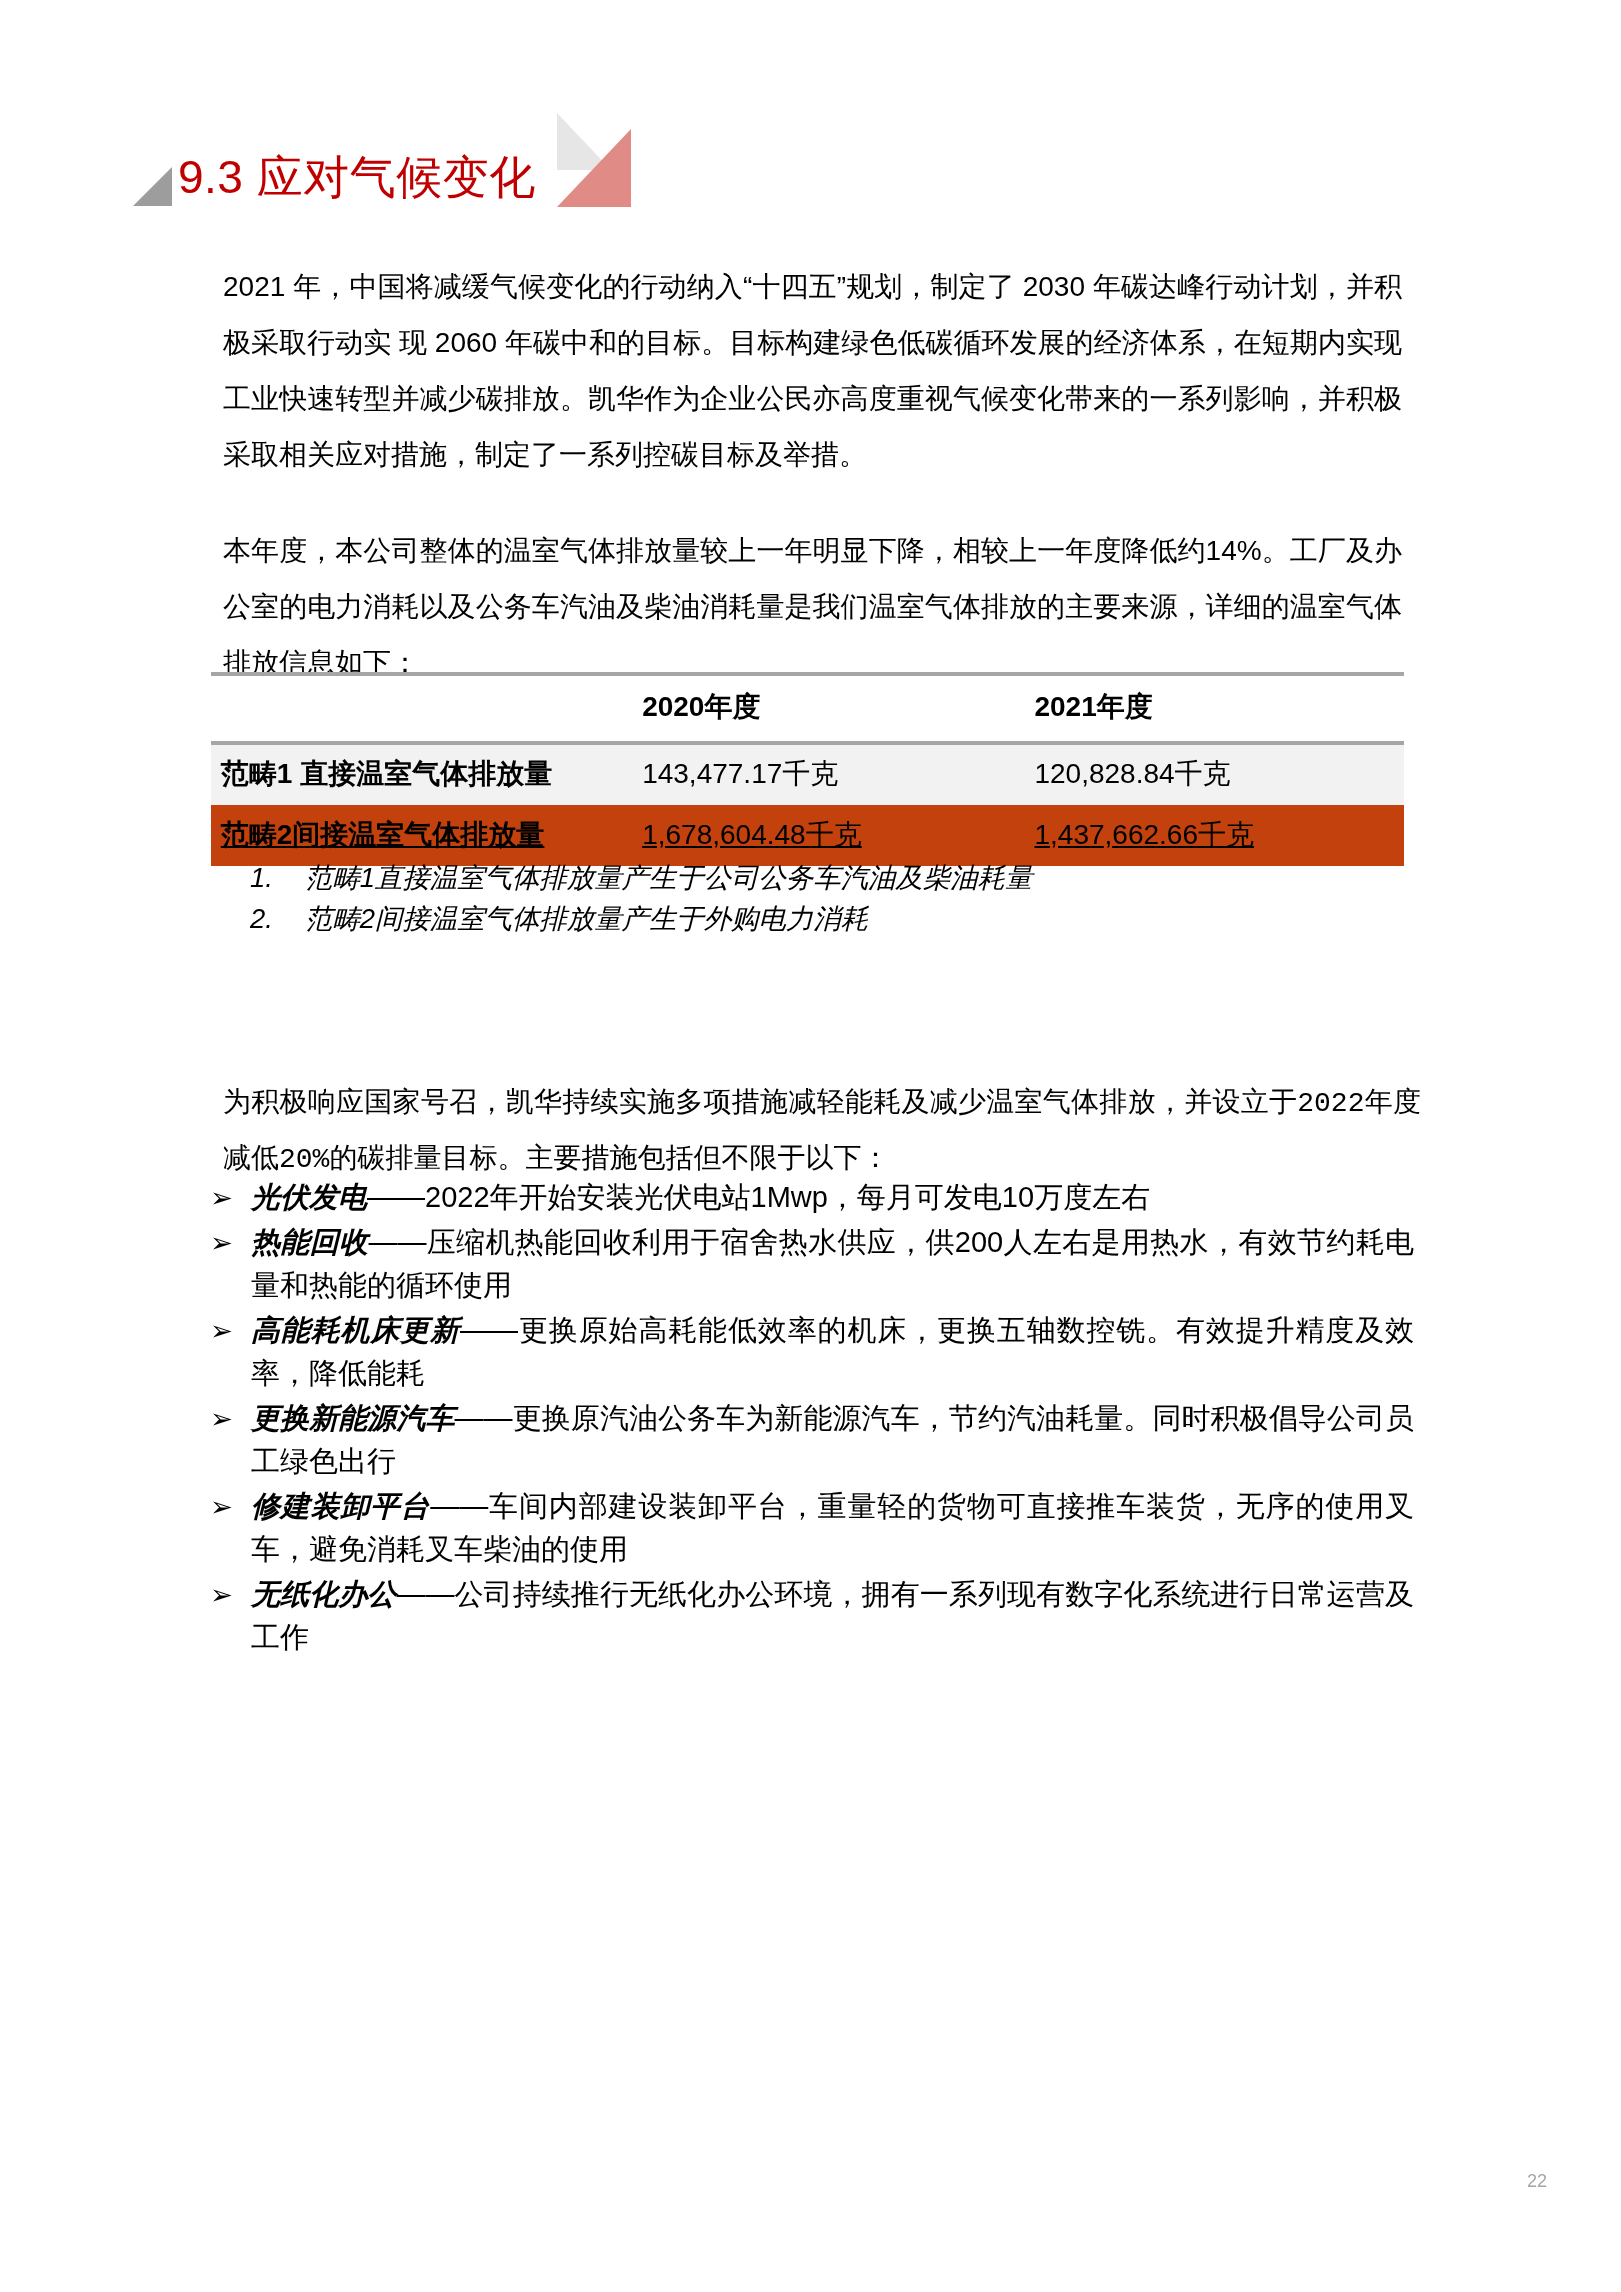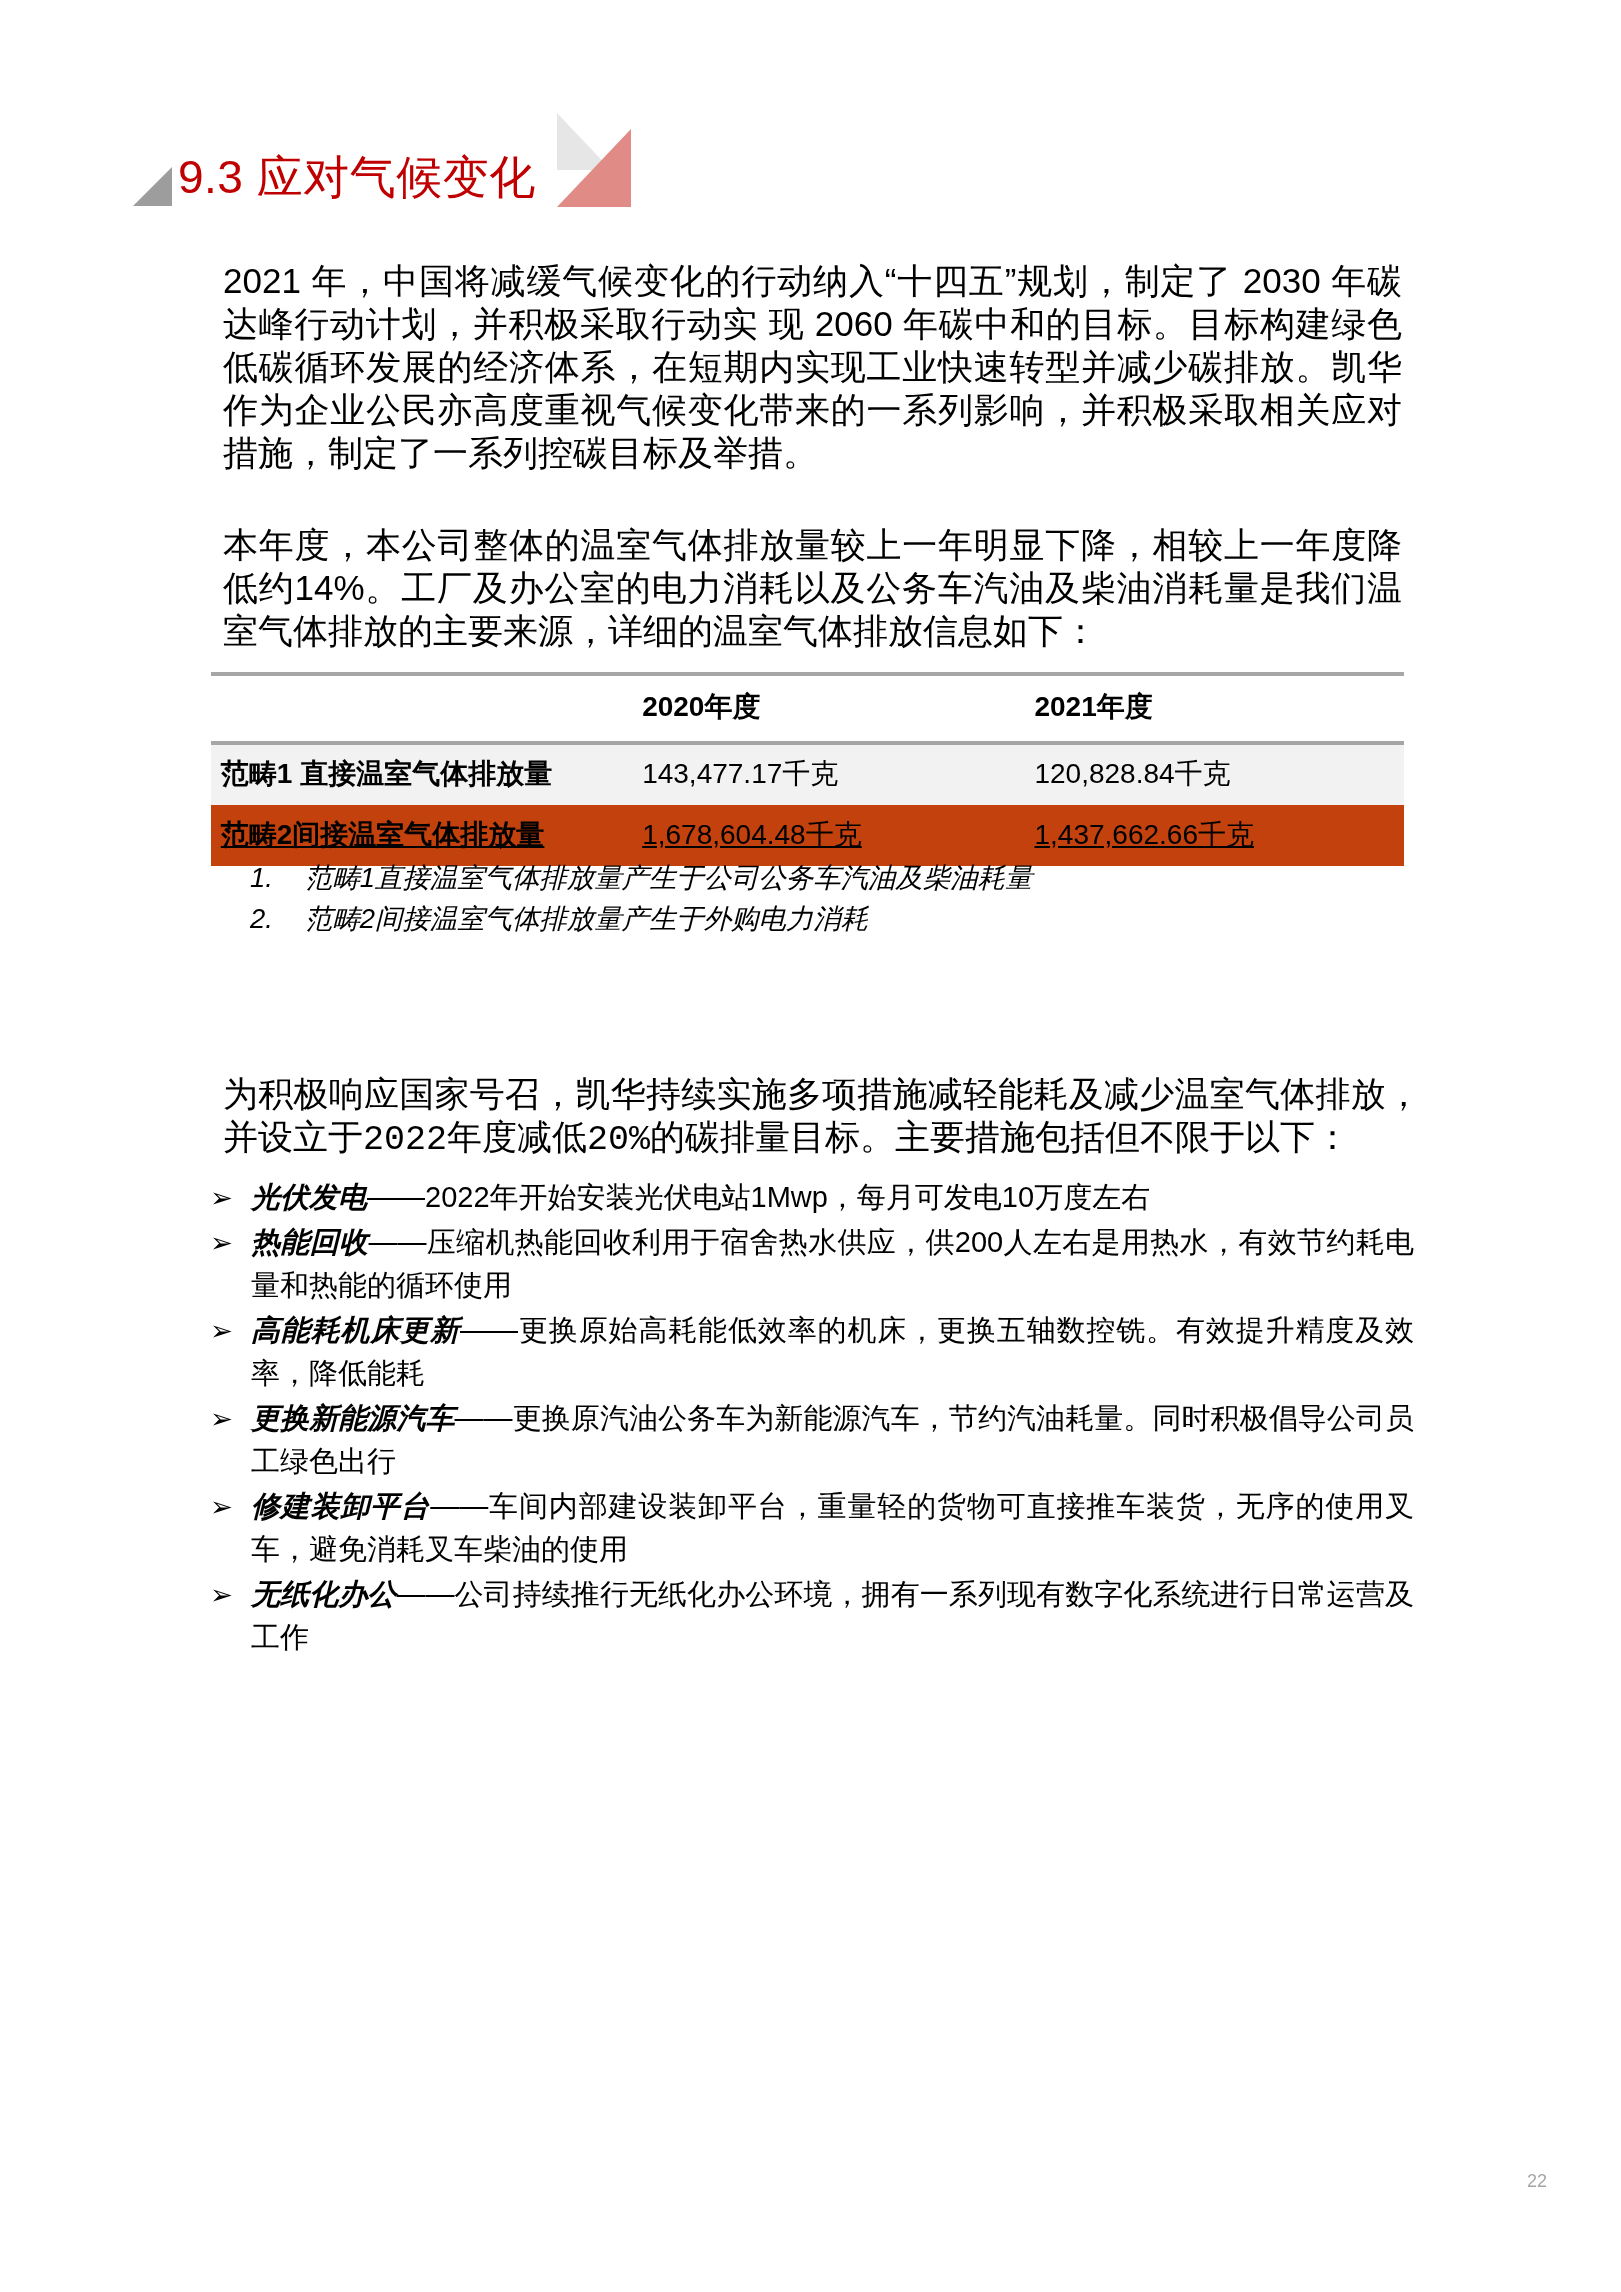--- a/index.html
+++ b/index.html
@@ -76,22 +76,22 @@
   }
 
   
   .content {
     position: absolute;
     left: 223px;
     top: 0;
     width: 1181px;
   }
   .para {
-    font-size: 35px;
-    line-height: 43px;
+    font-size: 28px;
+    line-height: 56px;
     text-align: justify;
     text-justify: inter-ideograph;
     color: #000000;
     margin: 0;
   }
   .p1 { position: absolute; top: 259px; left: 0; width: 1179px; }
   .p2 { position: absolute; top: 503px; left: 0; width: 1179px; margin-top: 20px; }
   .p3 { position: absolute; top: 1076px; left: 0; width: 1198px; font-family: Liberation Mono, monospace; }
 
   

